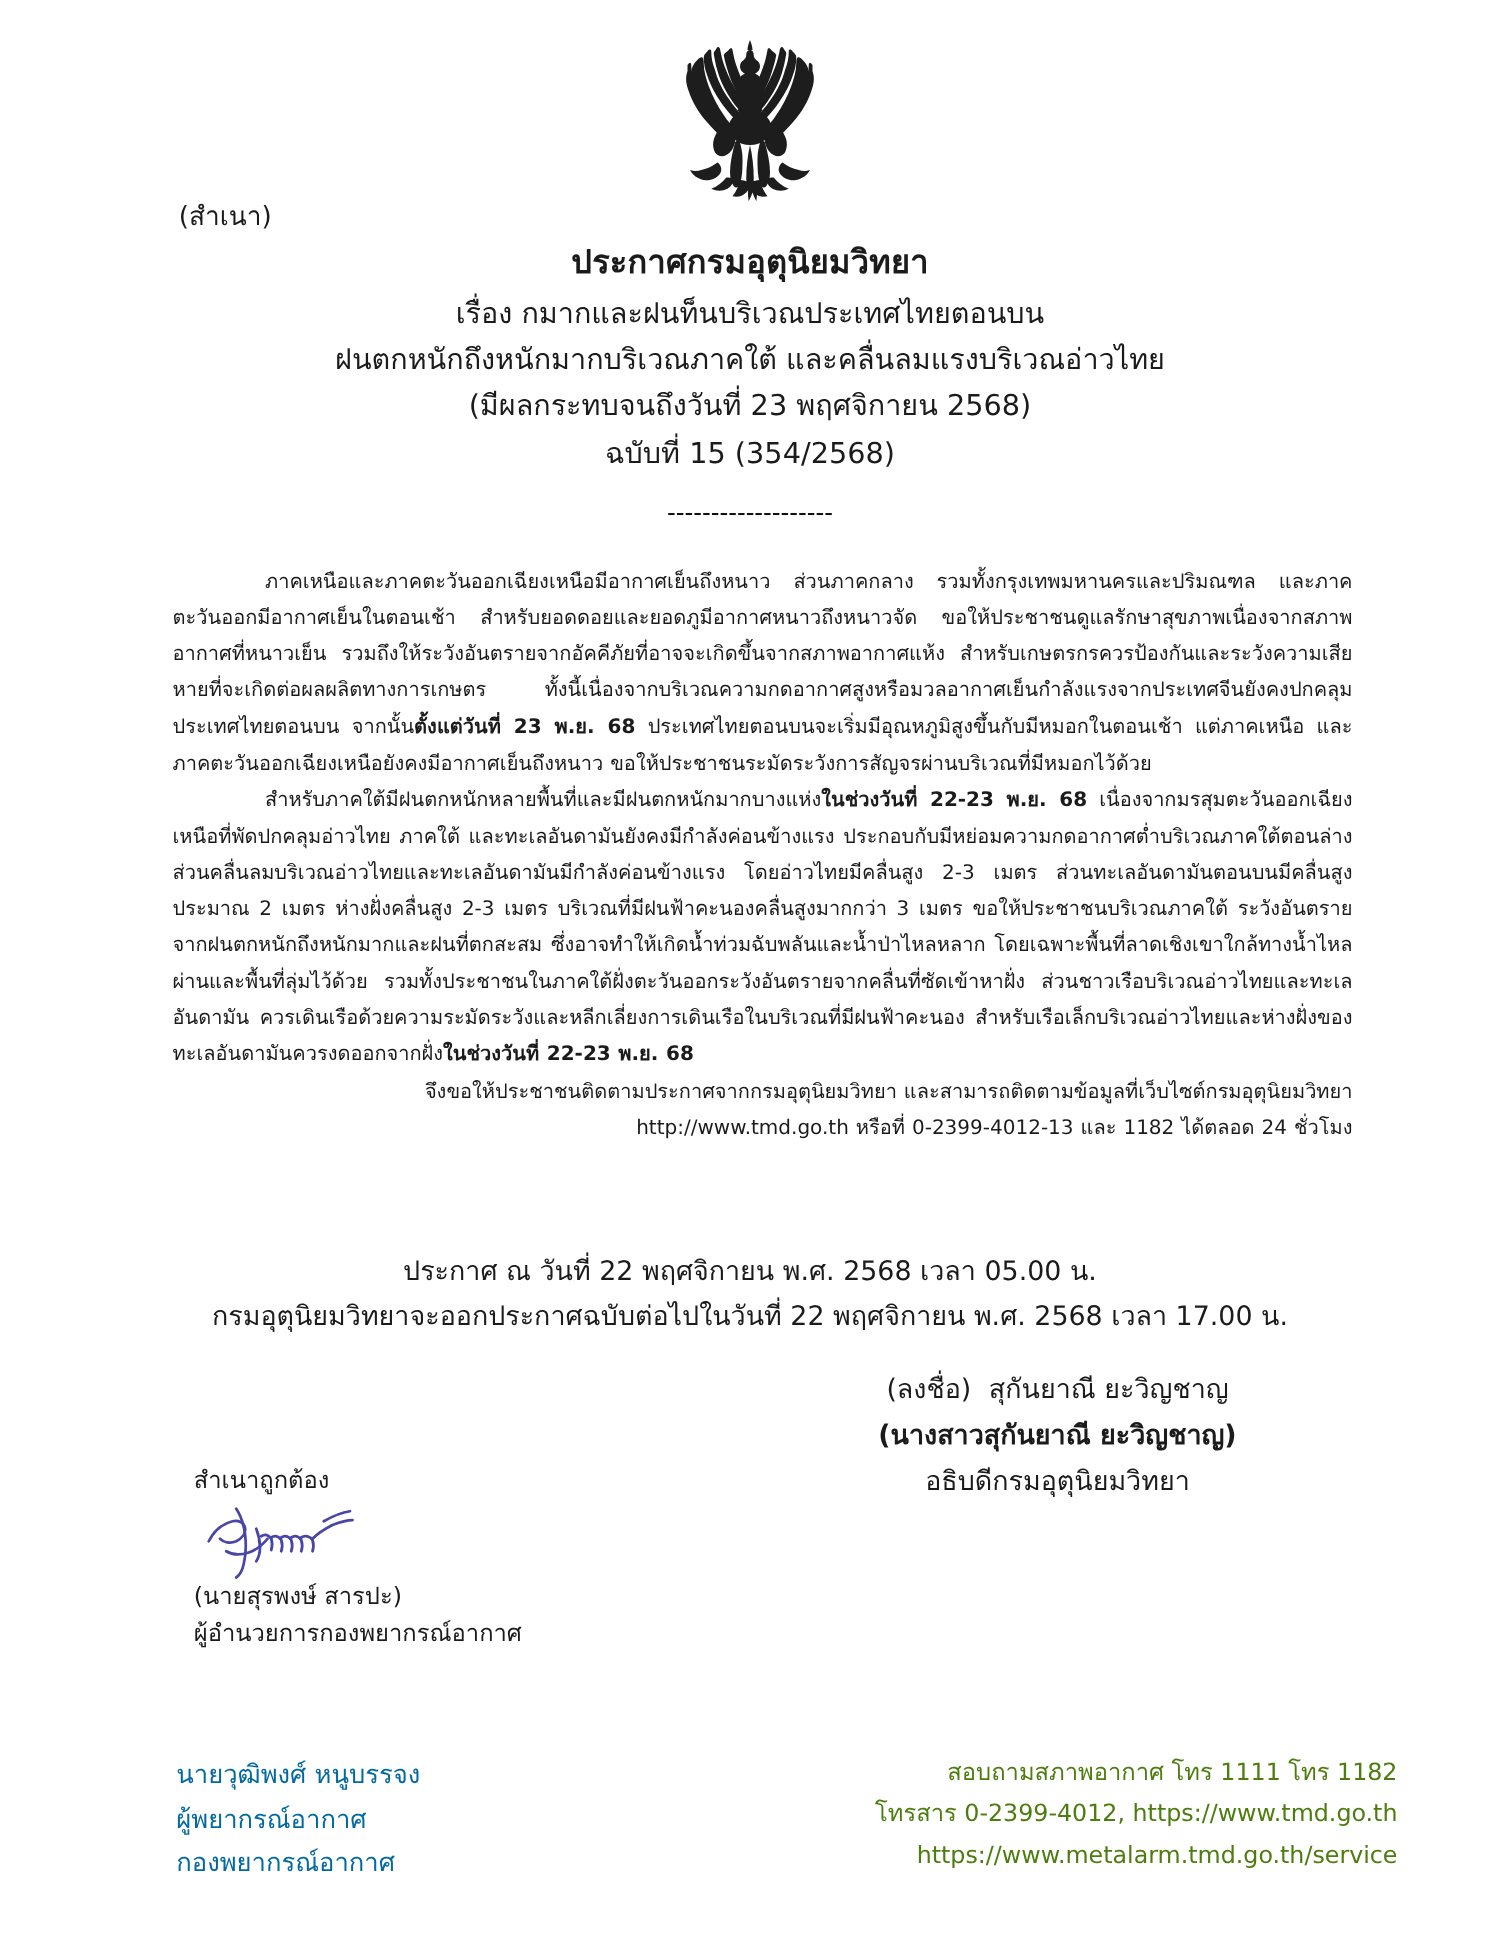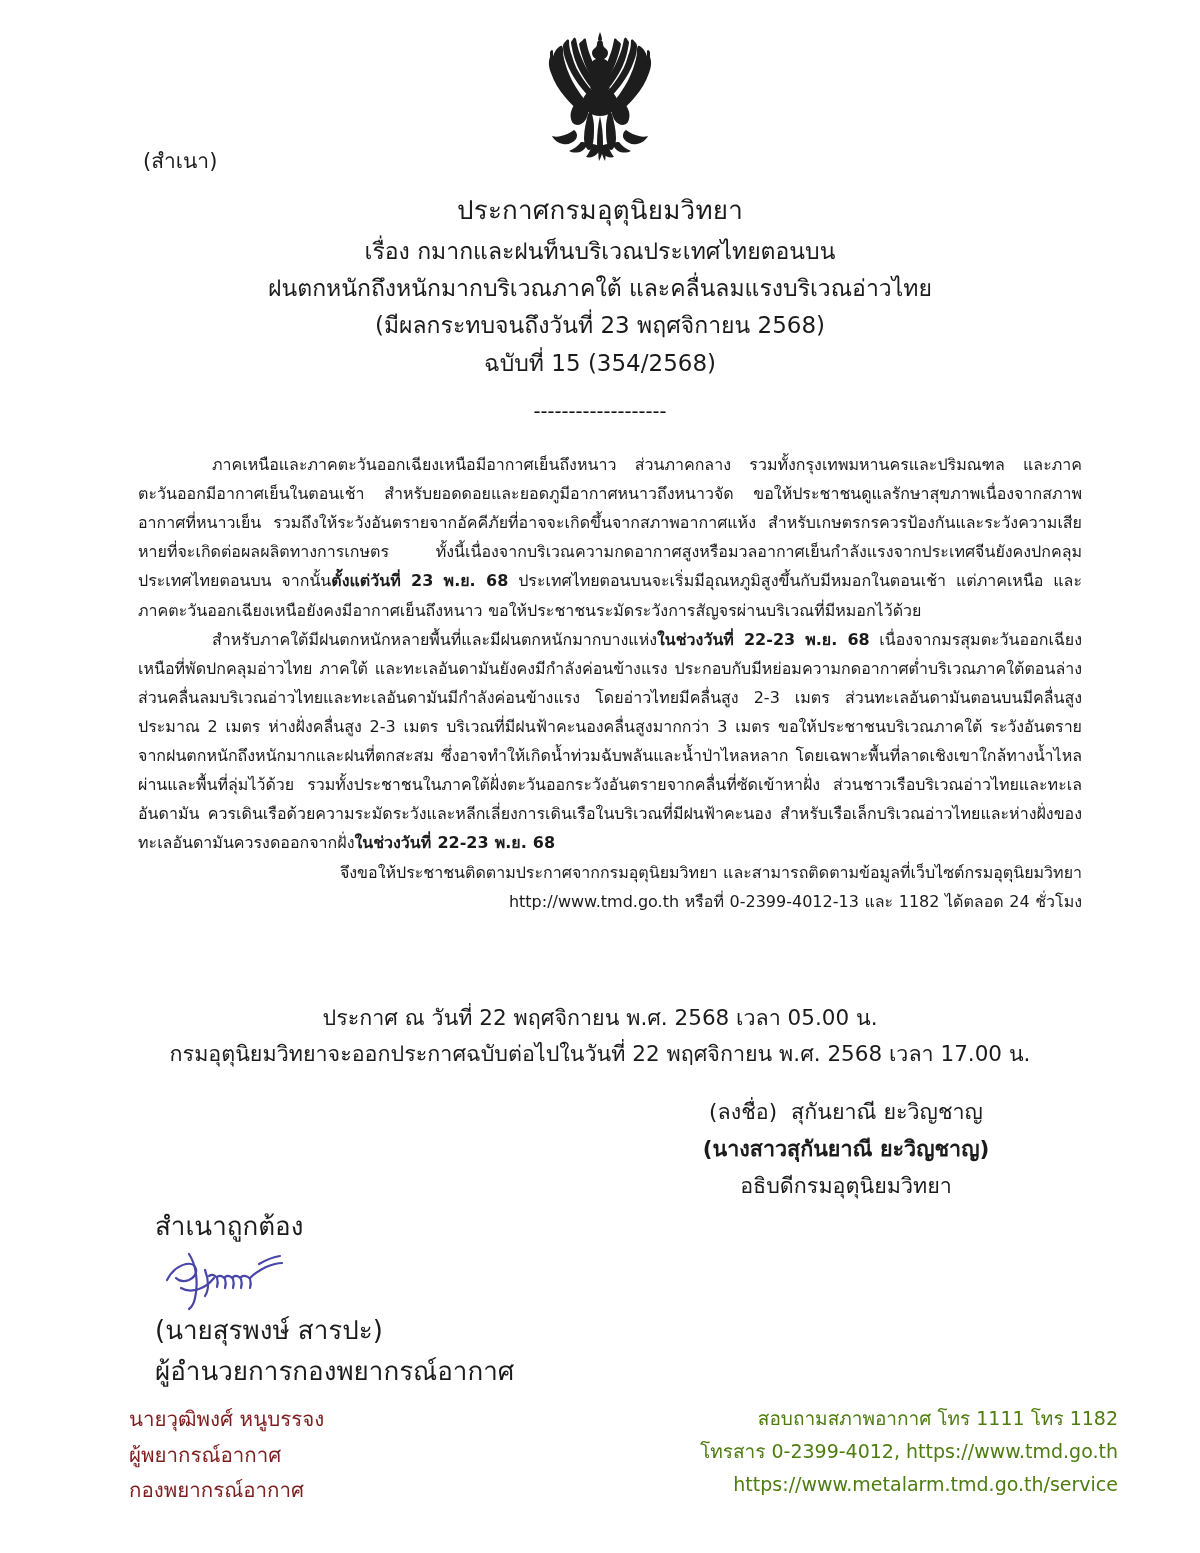--- a/index.html
+++ b/index.html
@@ -34,37 +34,37 @@
   .emblem {
     width: 148px;
     height: 142px;
     display: block;
   }
 
   
   .copy-mark {
     position: absolute;
     left: 143px;
-    top: 148px;
+    top: 160px;
     font-size: 21px;
     line-height: 1.3;
     color: #1b1b1b;
   }
 
   
   .titles {
     position: absolute;
     left: 0;
     top: 192px;
     width: 1200px;
     text-align: center;
   }
   .title-main {
     font-size: 26px;
-    font-weight: normal;
+    font-weight: bold;
     letter-spacing: .2px;
     line-height: 1.42;
     margin-bottom: 4px;
   }
   .title-sub {
     font-size: 23px;
     line-height: 1.62;
     font-weight: normal;
   }
   .divider {
@@ -118,42 +118,42 @@
   }
   .sig-line-1 { text-align: center; padding-left: 8px; }
   .sig-line-1 .label { display: inline-block; width: 96px; }
   .sig-line-2 { text-align: center; padding-left: 22px; font-weight: bold; }
   .sig-line-3 { text-align: center; padding-left: 22px; }
 
   
   .certify {
     position: absolute;
     left: 155px;
-    top: 1206px;
+    top: 1170px;
     width: 420px;
-    font-size: 26px;
+    font-size: 19px;
     line-height: 1.55;
   }
   .certify .head { margin-bottom: 2px; }
   .ink-sig {
     display: block;
     width: 150px;
     height: 66px;
     margin: -2px 0 -4px 4px;
   }
   .certify .name { margin-top: 2px; }
 
   
   .footer-left {
     position: absolute;
-    left: 129px;
+    left: 141px;
     top: 1402px;
     font-size: 20.5px;
     line-height: 1.74;
-    color: #7f1d1d;
+    color: #0369a1;
   }
   .footer-right {
     position: absolute;
     right: 82px;
     top: 1402px;
     font-size: 19px;
     line-height: 1.74;
     text-align: right;
     color: #4d7c0f;
   }

